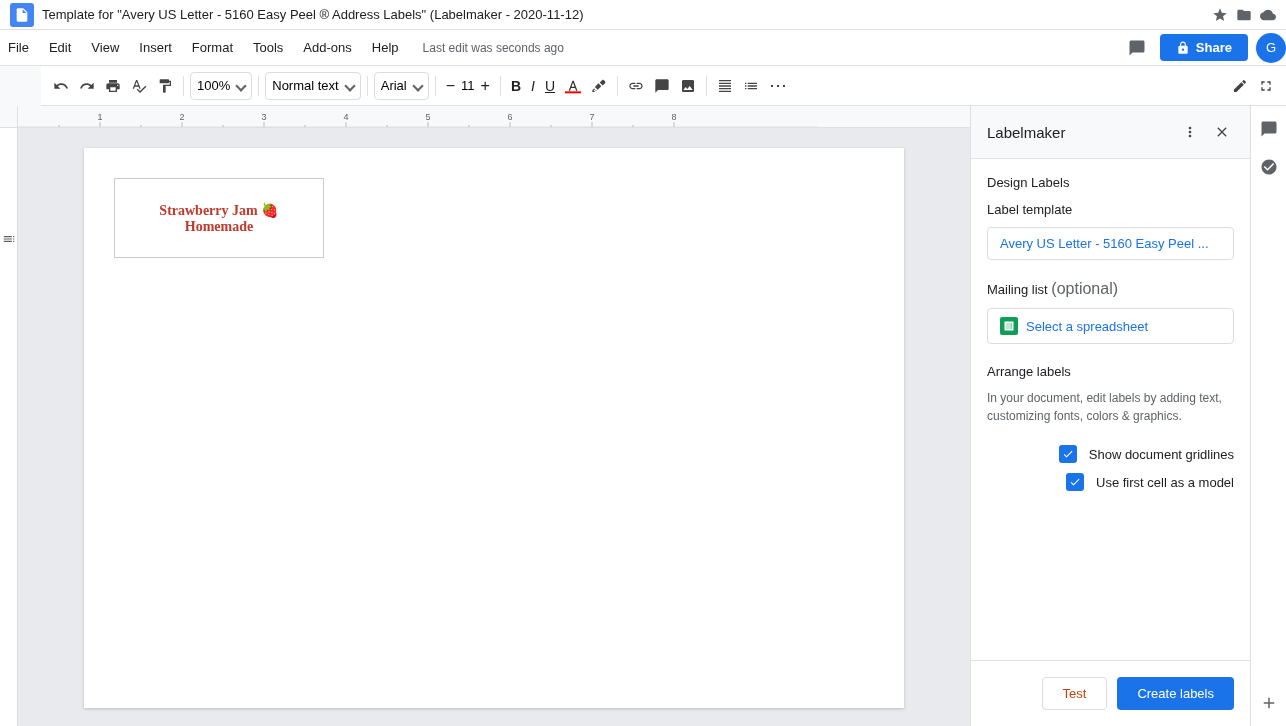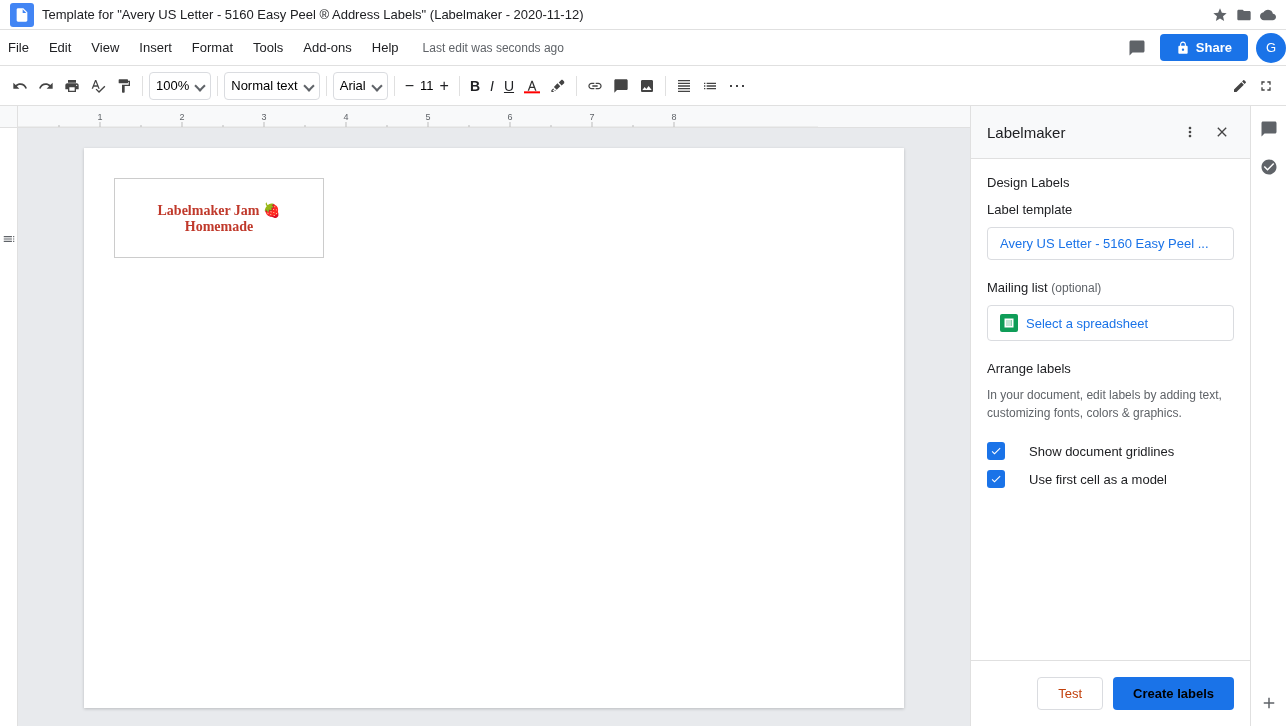--- a/index.html
+++ b/index.html
@@ -90,20 +90,21 @@
 
     
     #toolbar {
       background: #fff;
       height: 40px;
       display: flex;
       align-items: center;
       padding: 0 8px;
       border-bottom: 1px solid #e0e0e0;
       gap: 2px;
+      margin-left: 41px;
     }
     .toolbar-sep {
       width: 1px; height: 20px;
       background: #e0e0e0;
       margin: 0 4px;
     }
     .tb-btn {
       height: 28px;
       display: flex; align-items: center; justify-content: center;
       padding: 0 4px;
@@ -269,21 +270,21 @@
     .mailing-list-section {
       margin-top: 20px;
     }
     .mailing-list-title {
       font-size: 13px;
       font-weight: 500;
       color: #202124;
       margin-bottom: 4px;
     }
     .mailing-list-optional {
-      font-size: 12px;
+      font-size: 16px;
       color: #5f6368;
       font-weight: normal;
     }
 
     .spreadsheet-btn {
       display: flex;
       align-items: center;
       gap: 8px;
       border: 1px solid #dadce0;
       border-radius: 4px;
@@ -310,22 +311,23 @@
     .arrange-desc {
       font-size: 12px;
       color: #5f6368;
       line-height: 1.5;
       margin-bottom: 20px;
     }
 
     .checkbox-row {
       display: flex;
       align-items: center;
-      gap: 24px;
+      gap: 12px;
       margin-bottom: 10px;
+      justify-content: flex-end;
     }
     .checkbox-row label {
       font-size: 13px;
       color: #202124;
       cursor: pointer;
     }
     .checkbox-checked {
       width: 18px; height: 18px;
       background: #1a73e8;
       border-radius: 3px;
@@ -350,23 +352,22 @@
       font-size: 13px;
       color: #c2410c;
       cursor: pointer;
     }
     .btn-create {
       border: none;
       background: #1a73e8;
       border-radius: 4px;
       padding: 8px 20px;
       font-size: 13px;
-      color: #000000;
-      cursor: pointer;
-      font-weight: bold;
+      color: #ffffff;
+      cursor: pointer;
     }
 
     
     #right-edge {
       width: 36px;
       background: #fff;
       border-left: 1px solid #e0e0e0;
       display: flex;
       flex-direction: column;
       align-items: center;
@@ -605,21 +606,21 @@
           <path d="M3 9h14V7H3v2zm0 4h14v-2H3v2zm0 4h14v-2H3v2zm16 0h2v-2h-2v2zm0-10v2h2V7h-2zm0 6h2v-2h-2v2z"></path>
         </svg>
       </div>
 
       <div id="doc-area">
         <div id="doc-canvas">
           <div id="page">
 
             <div style="display:flex; flex-wrap:wrap;">
               <div class="label-cell">
-                <span class="label-text-1">Labelmaker Jam 🍓</span>
+                <span class="label-text-1">Strawberry Jam 🍓</span>
                 <span class="label-text-2">Homemade</span>
               </div>
             </div>
           </div>
         </div>
       </div>
     </div>
   </div>
 
   <div id="labelmaker-panel">

